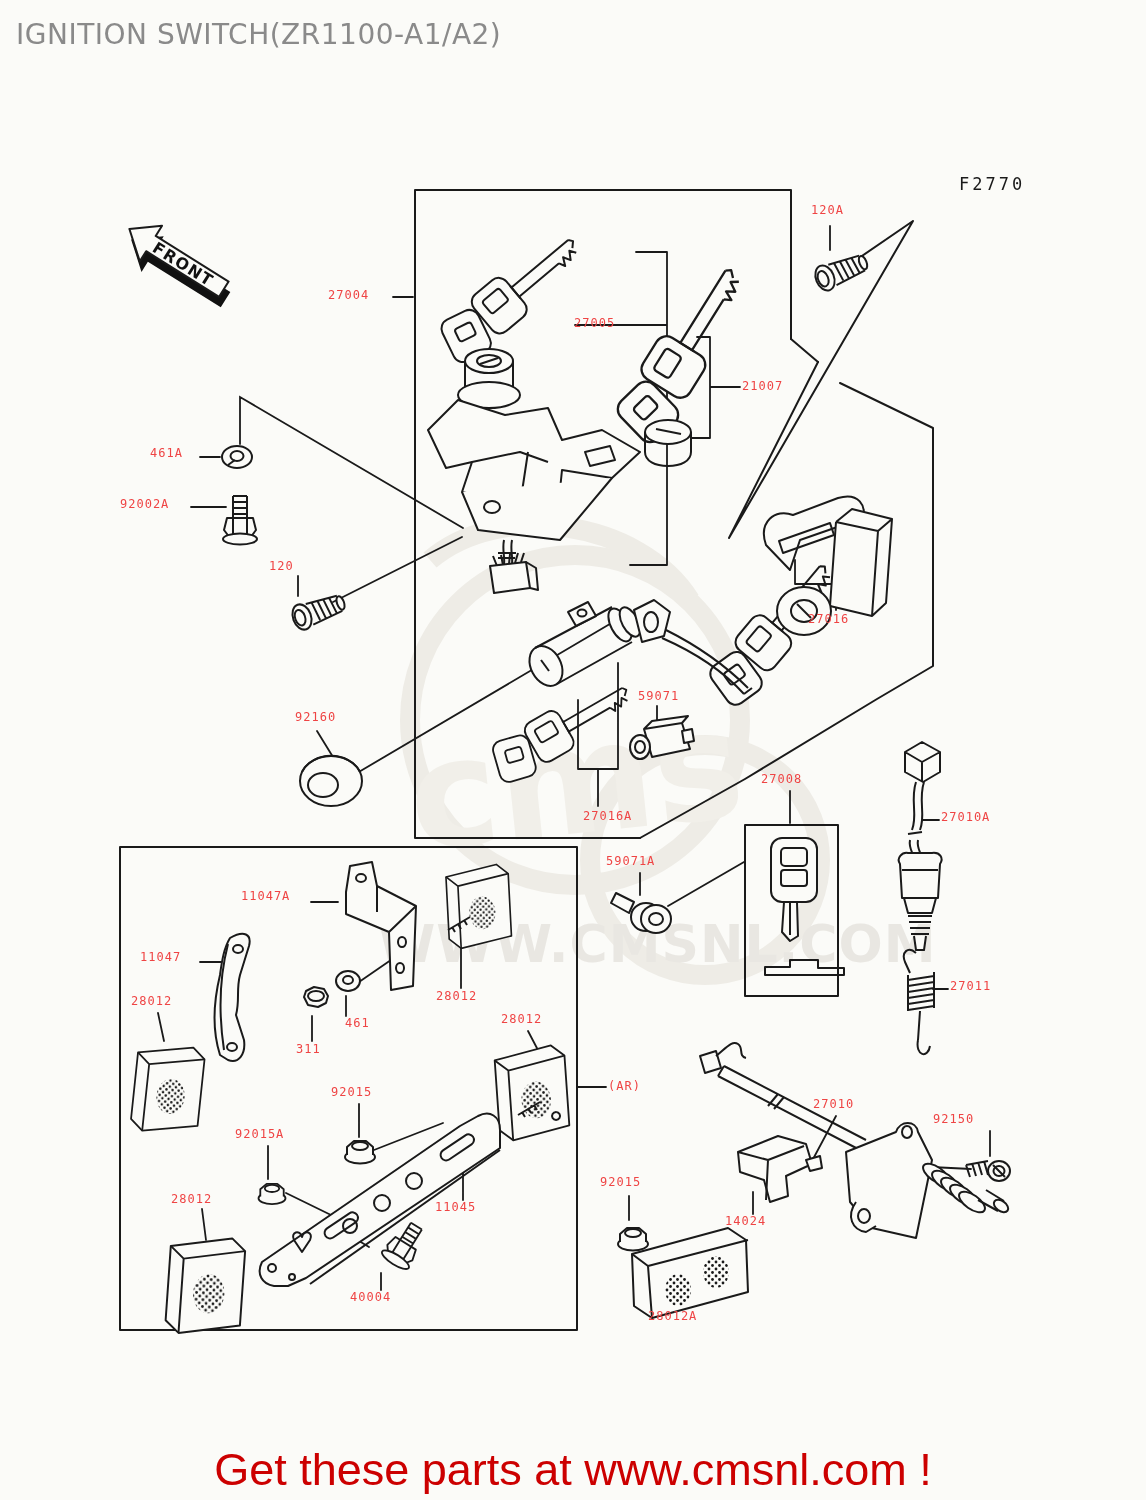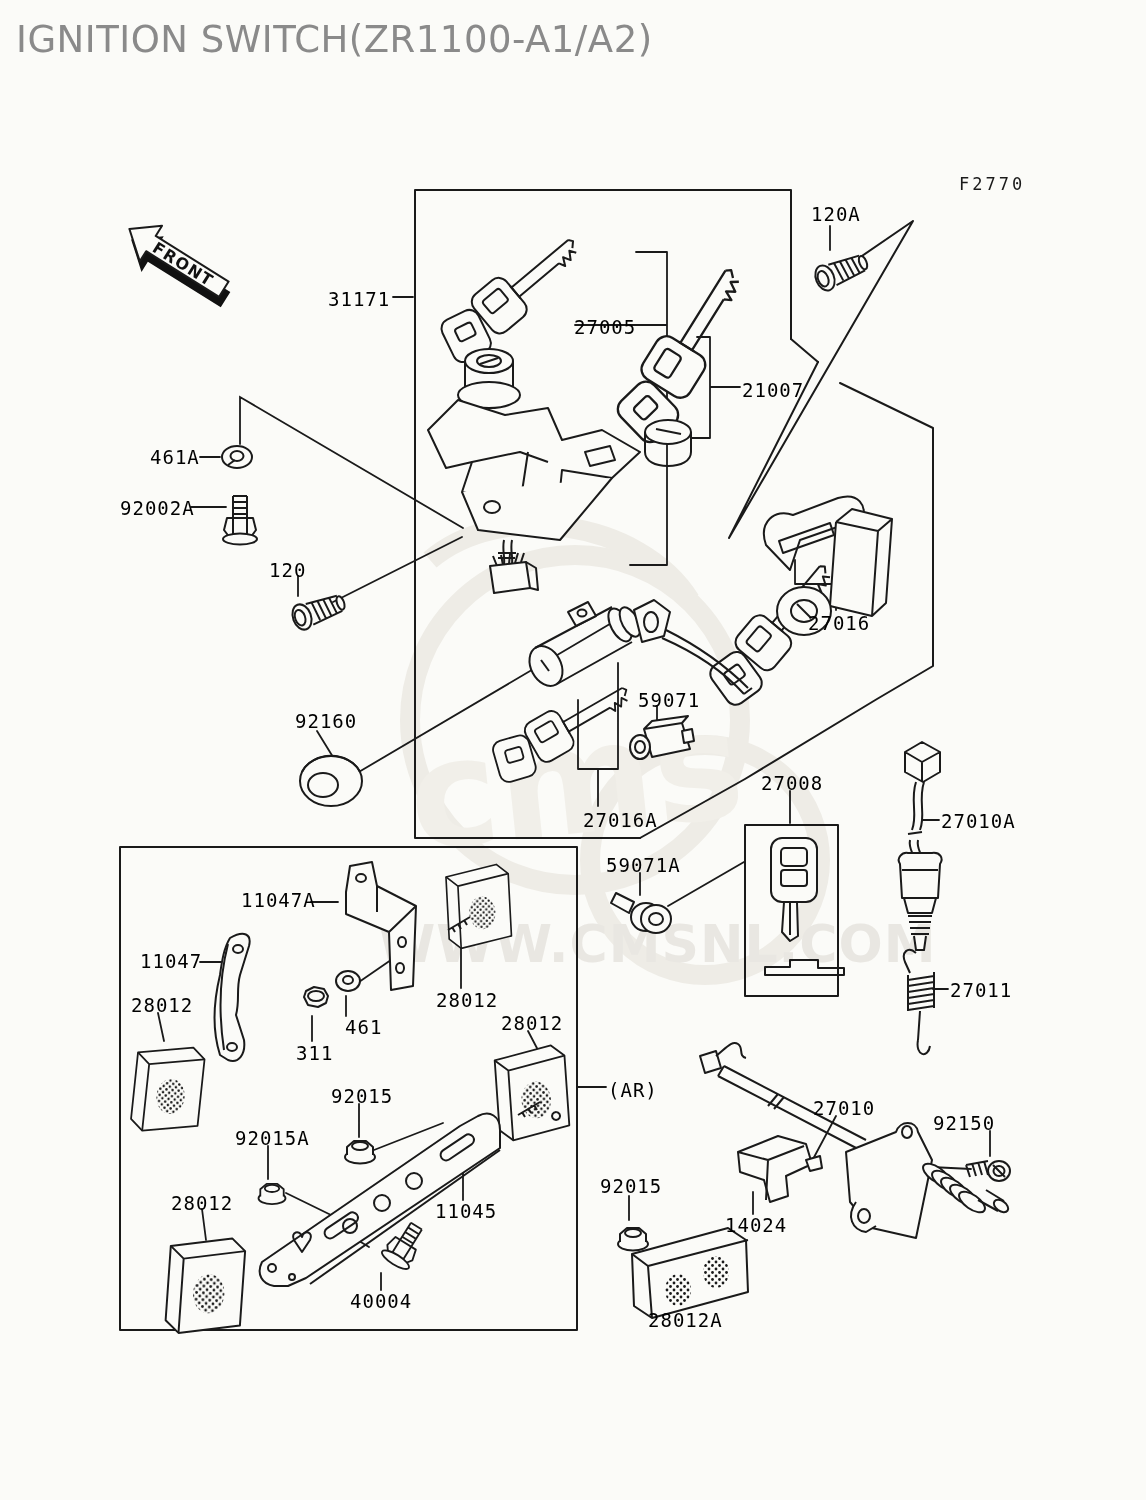--- a/index.html
+++ b/index.html
@@ -1,21 +1,21 @@
 <!DOCTYPE html>
 <html><head>
 <meta charset="utf-8">
 <style>
   html,body{margin:0;padding:0;background:#ffffff;}
   .canvas{position:relative;width:1146px;height:1500px;background:#fbfbf8;overflow:hidden;
           font-family:"DejaVu Sans Mono",monospace;}
   .title{position:absolute;left:16px;top:18px;font-family:"DejaVu Sans",sans-serif;
-         font-size:37px;color:#8a8a8a;letter-spacing:.5px;}
+         font-size:28px;color:#8a8a8a;letter-spacing:.5px;}
   .fiche{position:absolute;left:959px;top:174px;font-size:17px;letter-spacing:3px;color:#1a1a1a;}
-  .plabel{position:absolute;font-size:19px;letter-spacing:1px;color:#000000;white-space:nowrap;}
+  .plabel{position:absolute;font-size:12px;letter-spacing:1px;color:#ef4444;white-space:nowrap;}
   .footer{position:absolute;left:0;top:1444px;width:100%;text-align:center;
           font-family:"Liberation Sans",sans-serif;font-size:45px;color:#cc0000;cursor:pointer;}
   svg{position:absolute;left:0;top:0;}
   .ln{stroke:#1a1a1a;stroke-width:2;fill:none;stroke-linecap:round;stroke-linejoin:round;}
   .ld{stroke:#1a1a1a;stroke-width:1.8;fill:none;stroke-linecap:round;}
   .pt{stroke:#1a1a1a;stroke-width:2;fill:#fbfbf8;stroke-linejoin:round;}
   .ptn{stroke:#1a1a1a;stroke-width:2;fill:none;stroke-linejoin:round;}
   .wm{fill:#e9e7e2;font-family:"DejaVu Sans",sans-serif;font-weight:bold;}
   .wm2{fill:#f1efe9;font-family:"DejaVu Sans",sans-serif;font-weight:bold;}
   .wmc{stroke:#eeece6;stroke-width:20;fill:none;}
@@ -322,21 +322,21 @@
       <path class="pt" d="M632,1254 L728,1228 L746,1240 L748,1292 L652,1318 L634,1306 Z"></path>
       <path class="ptn" d="M632,1254 L648,1266 L748,1240 M648,1266 L652,1318"></path>
       <ellipse cx="678" cy="1290" rx="13" ry="16" fill="url(#dots)" stroke="none"></ellipse>
       <ellipse cx="716" cy="1272" rx="13" ry="16" fill="url(#dots)" stroke="none"></ellipse>
     </g>
   </svg>
 
   <div class="title">IGNITION SWITCH(ZR1100-A1/A2)</div>
   <div class="fiche">F2770</div>
 
-  <div class="plabel" style="left:328px;top:288px">31171</div>
+  <div class="plabel" style="left:328px;top:288px">27004</div>
   <div class="plabel" style="left:574px;top:316px">27005</div>
   <div class="plabel" style="left:742px;top:379px">21007</div>
   <div class="plabel" style="left:811px;top:203px">120A</div>
   <div class="plabel" style="left:150px;top:446px">461A</div>
   <div class="plabel" style="left:120px;top:497px">92002A</div>
   <div class="plabel" style="left:269px;top:559px">120</div>
   <div class="plabel" style="left:295px;top:710px">92160</div>
   <div class="plabel" style="left:638px;top:689px">59071</div>
   <div class="plabel" style="left:583px;top:809px">27016A</div>
   <div class="plabel" style="left:808px;top:612px">27016</div>
@@ -356,13 +356,14 @@
   <div class="plabel" style="left:171px;top:1192px">28012</div>
   <div class="plabel" style="left:435px;top:1200px">11045</div>
   <div class="plabel" style="left:350px;top:1290px">40004</div>
   <div class="plabel" style="left:608px;top:1079px">(AR)</div>
   <div class="plabel" style="left:813px;top:1097px">27010</div>
   <div class="plabel" style="left:933px;top:1112px">92150</div>
   <div class="plabel" style="left:600px;top:1175px">92015</div>
   <div class="plabel" style="left:725px;top:1214px">14024</div>
   <div class="plabel" style="left:648px;top:1309px">28012A</div>
 
+  <div class="footer">Get these parts at www.cmsnl.com !</div>
 </div>
 
 </body></html>

